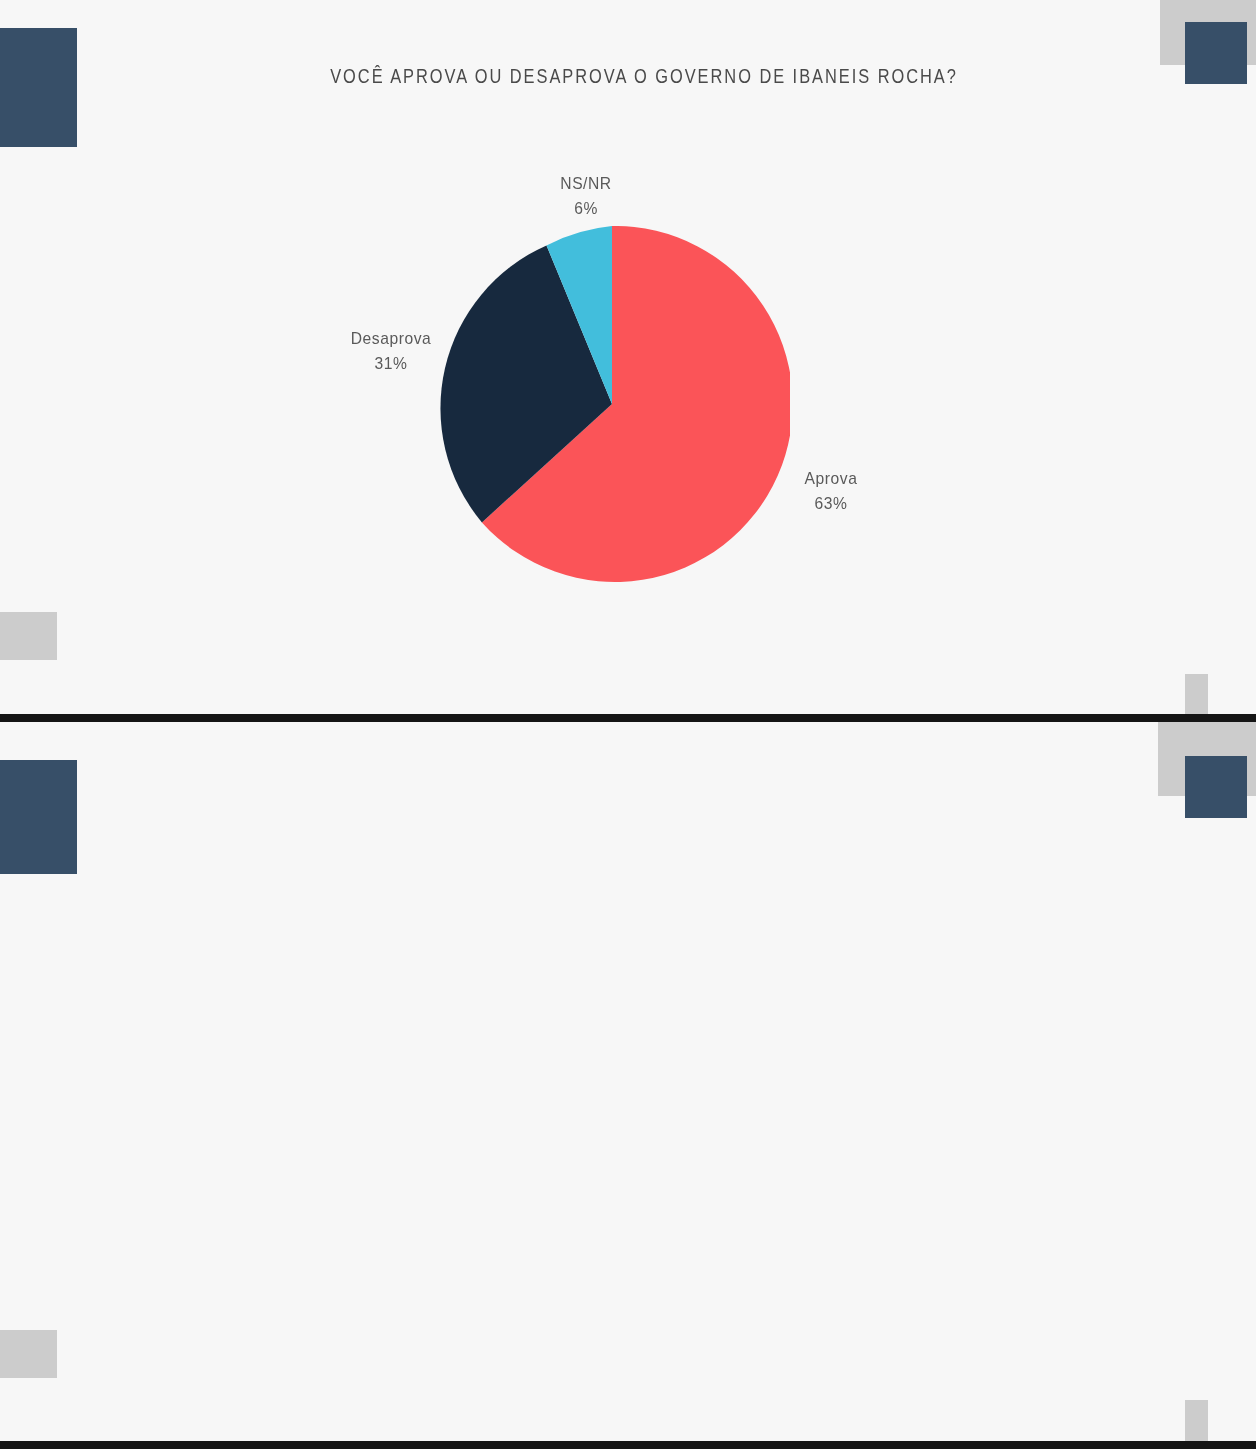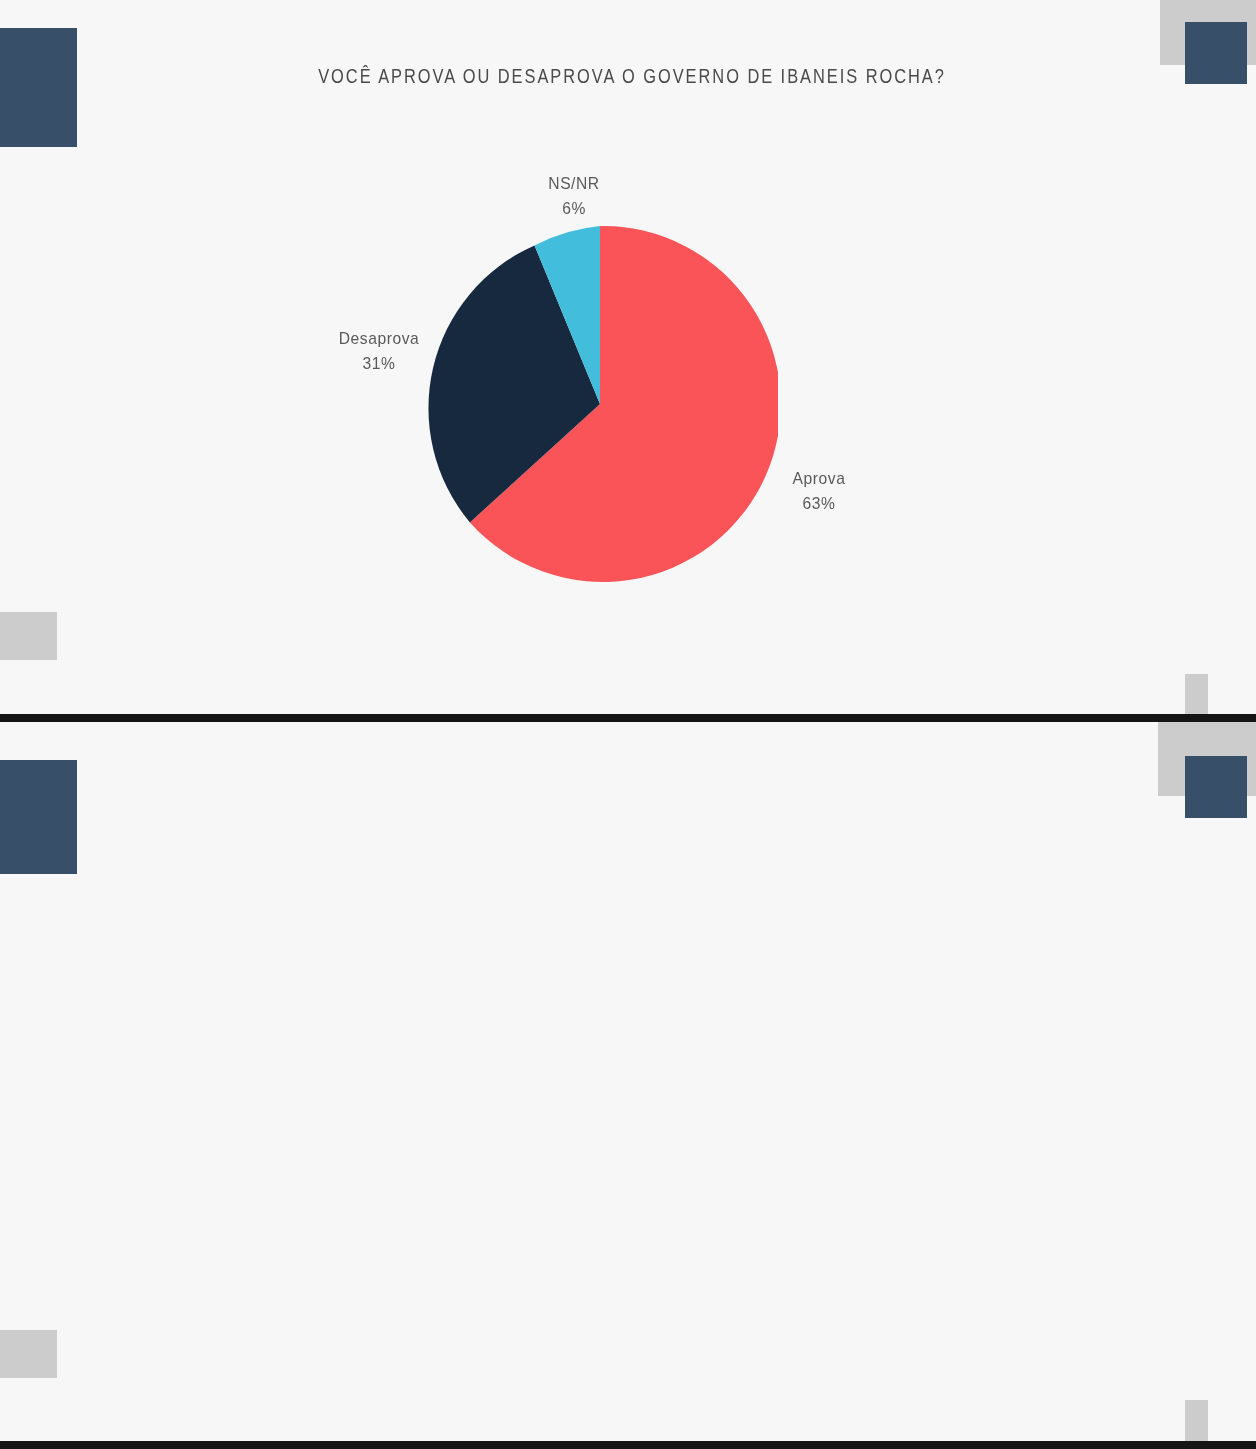--- a/index.html
+++ b/index.html
@@ -61,21 +61,21 @@
     left: 0;
     top: 1441px;
     width: 1256px;
     height: 8px;
     background: #151515;
   }
 
   
   .section {
     position: absolute;
-    left: 4px;
+    left: 16px;
     width: 1048px;
   }
   .section-1 { top: 0; height: 714px; }
   .section-2 { top: 722px; height: 727px; }
 
   .chart-title {
     position: absolute;
     width: 1256px;
     text-align: center;
     font-family: "Liberation Sans", sans-serif;

